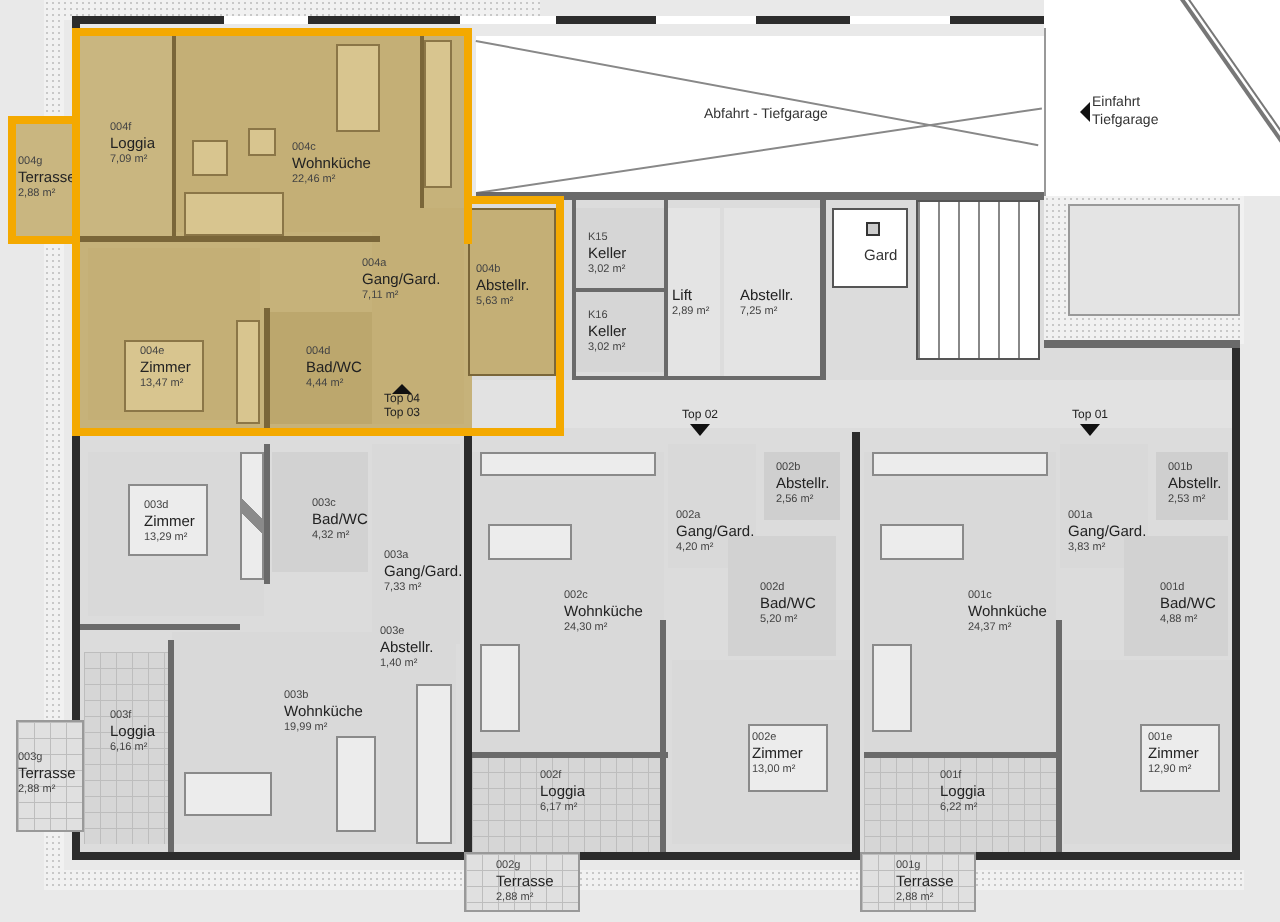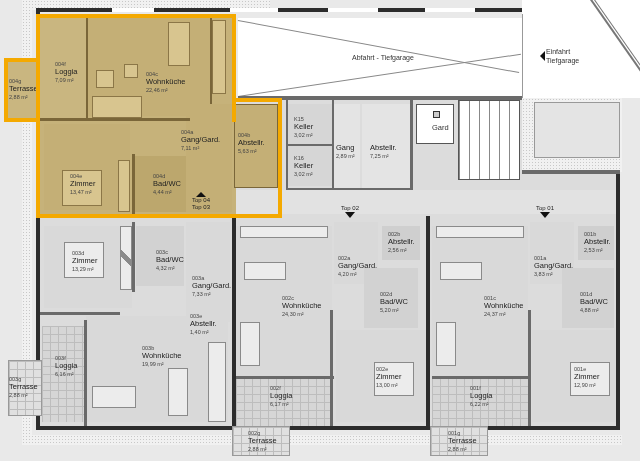--- a/index.html
+++ b/index.html
@@ -76,21 +76,21 @@
   <span class="id">K15</span>
     <span class="nm">Keller</span>
     <span class="ar">3,02 m²</span>
 </div>
 <div class="lbl" style="left:294px;top:154px;">
   <span class="id">K16</span>
     <span class="nm">Keller</span>
     <span class="ar">3,02 m²</span>
 </div>
 <div class="lbl" style="left:336px;top:144px;">
-  <span class="nm">Gang</span>
+  <span class="nm">Lift</span>
     <span class="ar">2,89 m²</span>
 </div>
 <div class="lbl" style="left:370px;top:144px;">
   <span class="nm">Abstellr.</span>
     <span class="ar">7,25 m²</span>
 </div>
 <div class="lbl" style="left:432px;top:124px;font-size:7.5px;">Gard</div>
 <div class="abs" style="left:433px;top:111px;width:7px;height:7px;border:1px solid #333;background:#ccc;box-sizing:border-box;"></div>
 <div class="lbl" style="left:416px;top:198px;">
   <span class="nm">Stiegenhaus</span>

